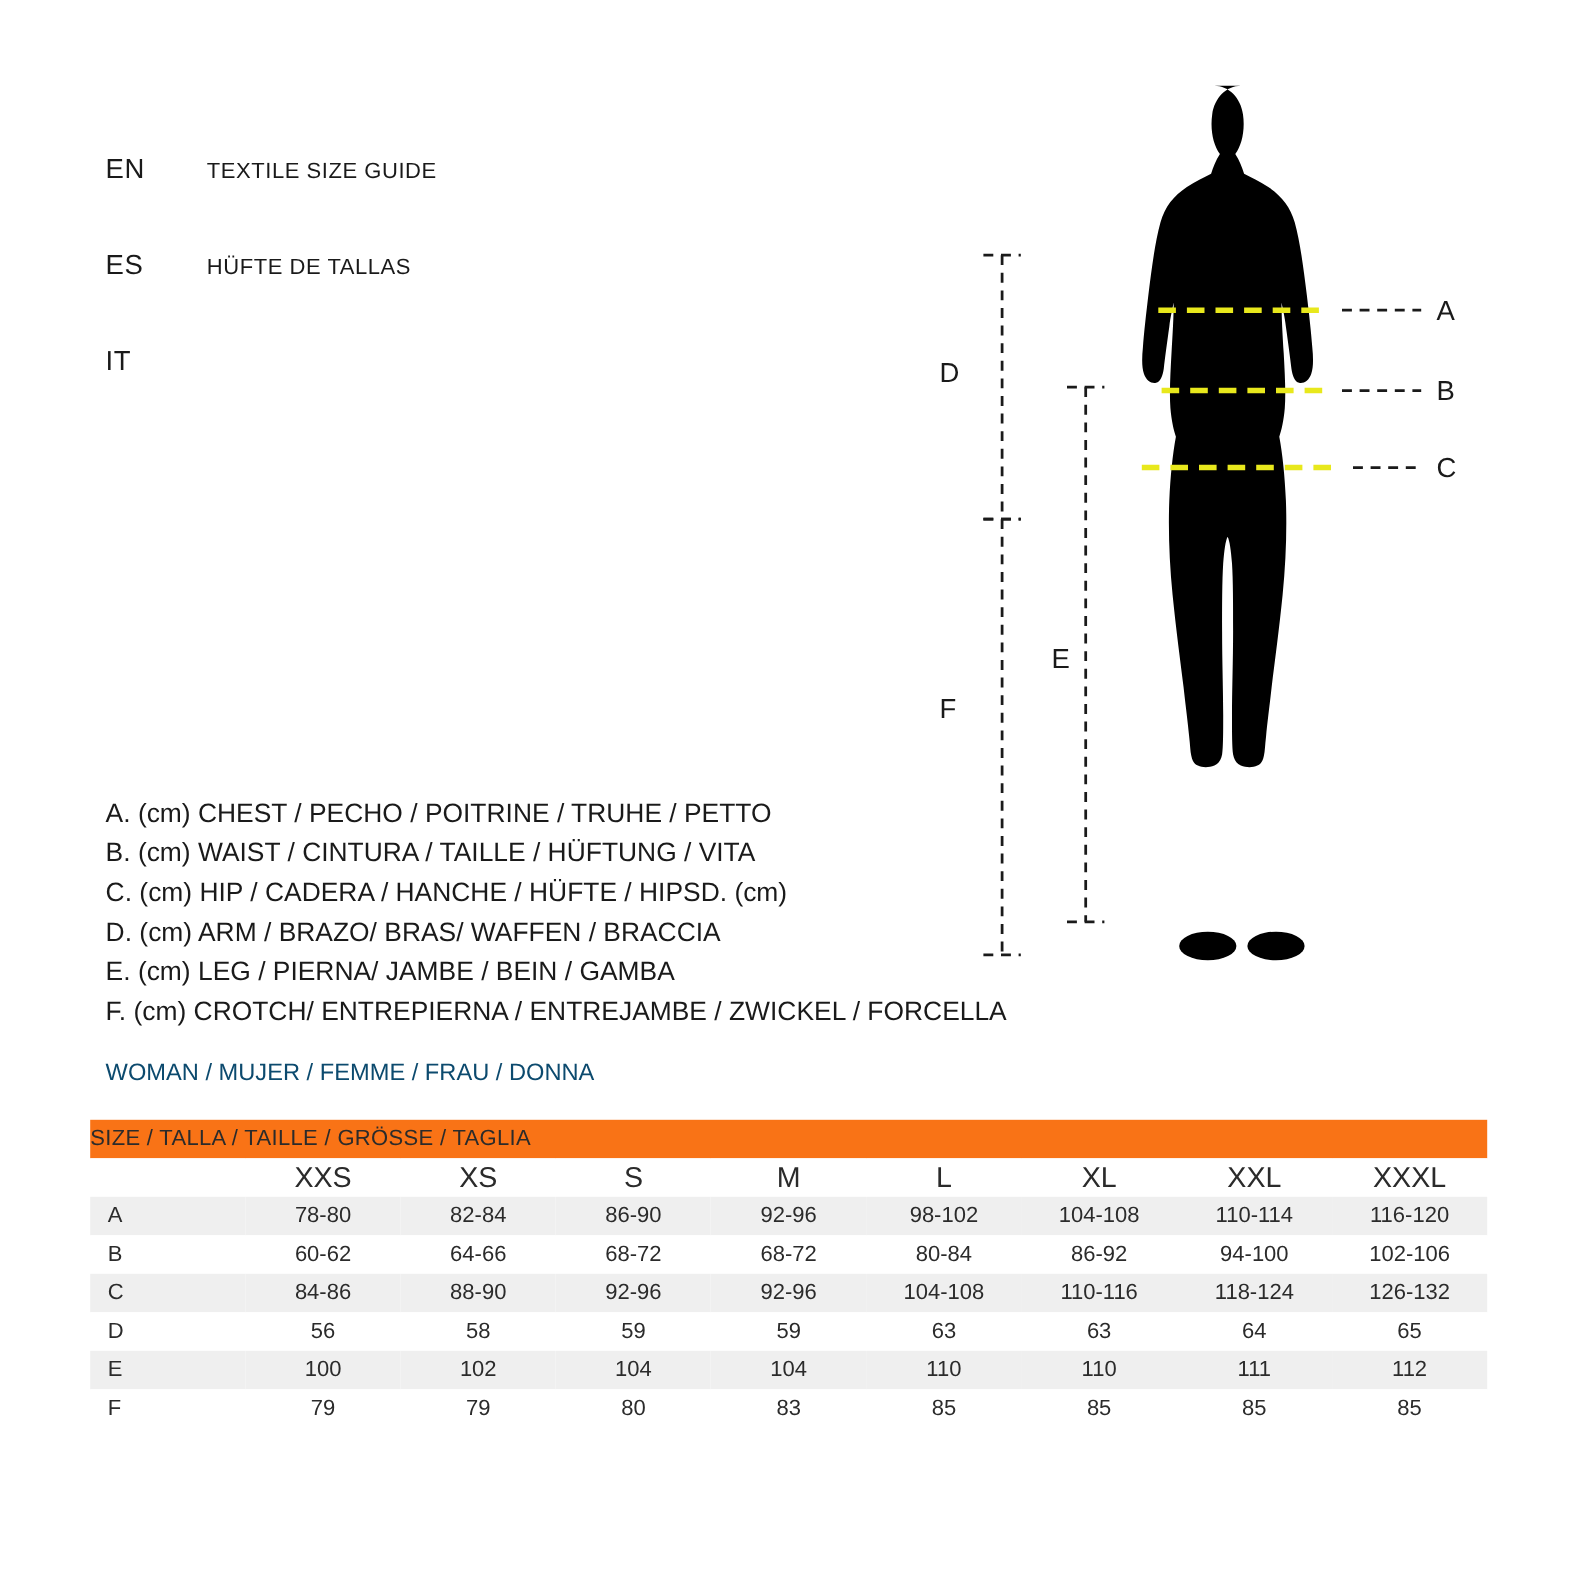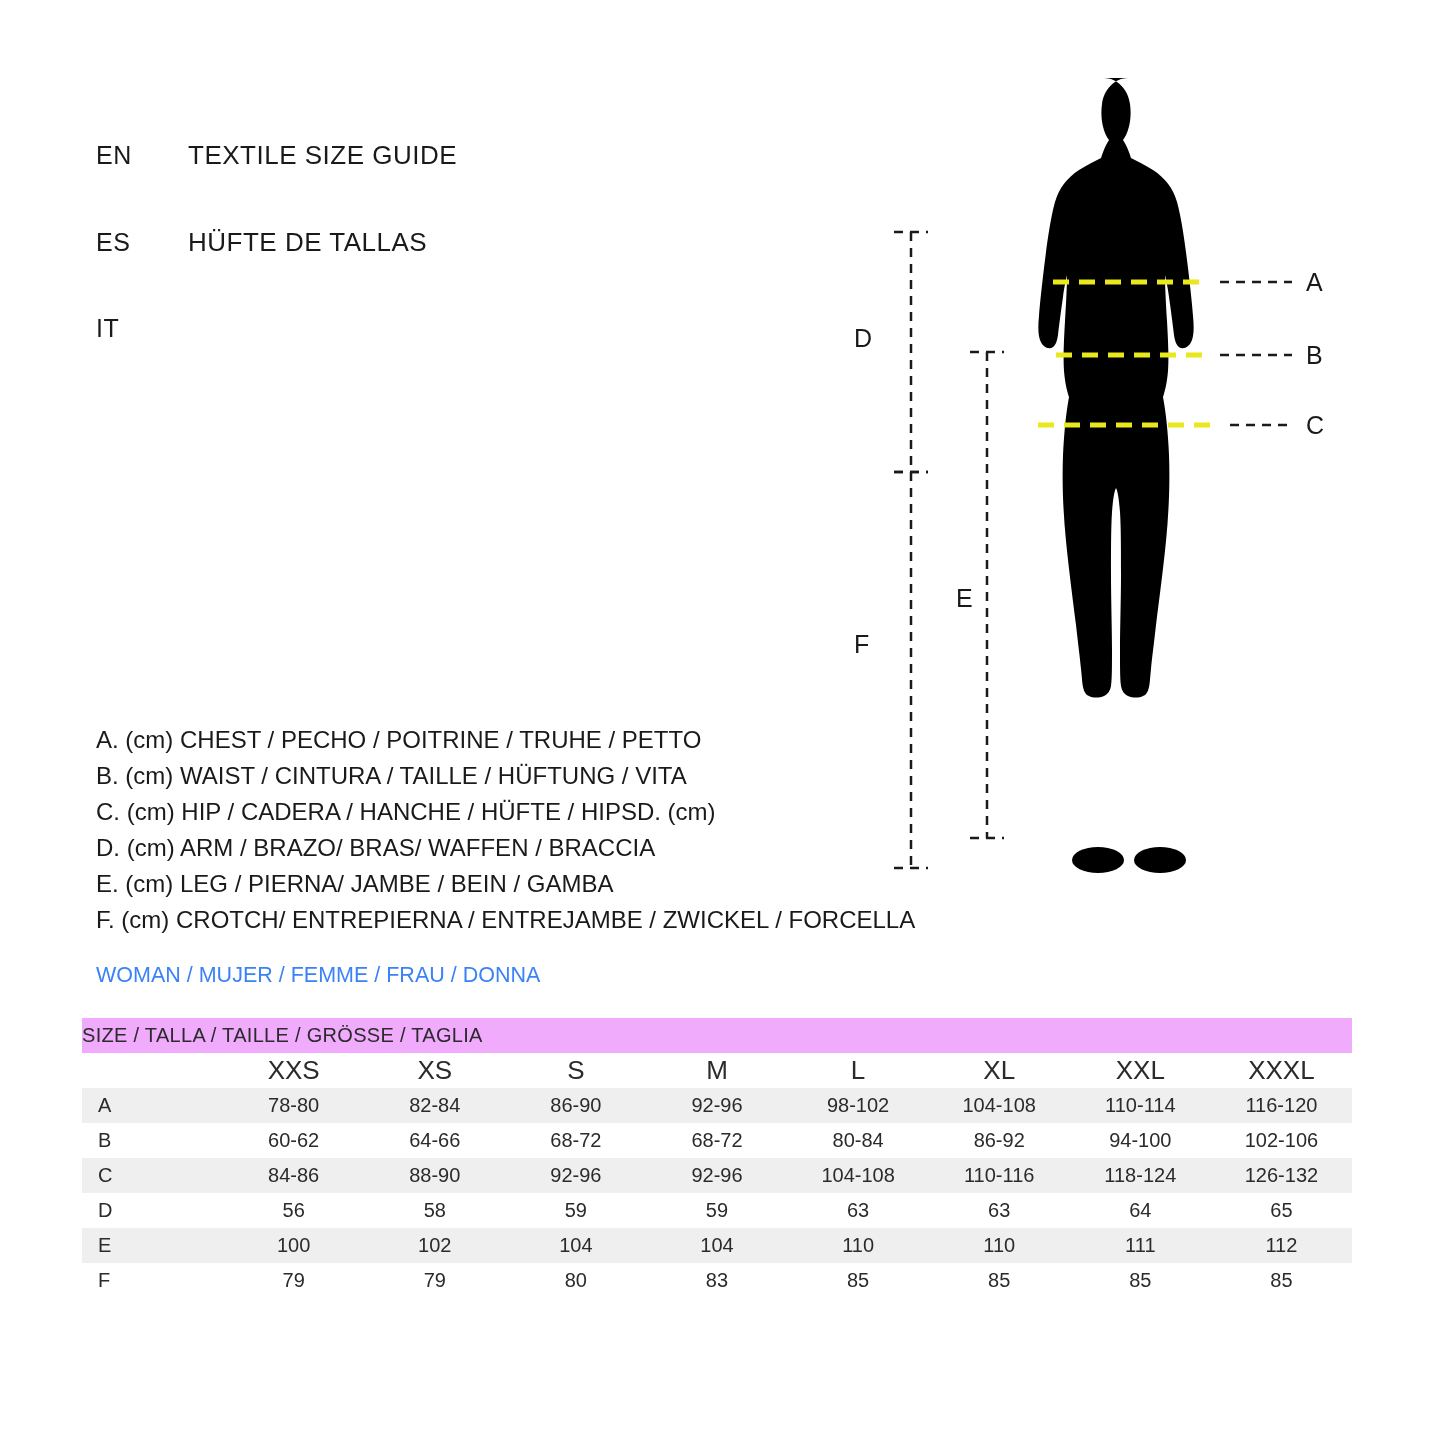--- a/index.html
+++ b/index.html
@@ -28,21 +28,21 @@
     height: 39px;
     margin-top: 48px;
   }
   .title-lang {
     width: 92px;
     font-size: 25px;
     letter-spacing: 0.5px;
     color: #1a1a1a;
   }
   .title-text {
-    font-size: 26px;
+    font-size: 20px;
     letter-spacing: 0.5px;
     color: #1a1a1a;
   }
 
   
   .legend {
     position: absolute;
     left: 96px;
     top: 722px;
   }
@@ -51,21 +51,21 @@
     line-height: 36px;
     color: #1a1a1a;
     white-space: nowrap;
   }
 
   .gender-line {
     position: absolute;
     left: 96px;
     top: 963px;
     font-size: 21.5px;
-    color: #3b82f6;
+    color: #0c4a6e;
     white-space: nowrap;
   }
 
   
   .figure-area {
     position: absolute;
     left: 840px;
     top: 60px;
     width: 540px;
     height: 830px;
@@ -88,21 +88,21 @@
   }
   table.size-table td, table.size-table th {
     font-weight: normal;
     font-size: 20px;
     color: #2b2b2b;
     padding: 0;
     height: 35px;
     vertical-align: middle;
   }
   .hdr-band td {
-    background: #f0abfc;
+    background: #f97316;
     height: 33px;
     font-size: 19.5px;
     color: #2b2b2b;
     text-align: left;
     padding-left: 16px;
     letter-spacing: 0.3px;
   }
   .col-label { width: 100px; text-align: left; padding-left: 16px !important; }
   .data-cell { text-align: center; }
   tr.shade td { background: #efefef; }

